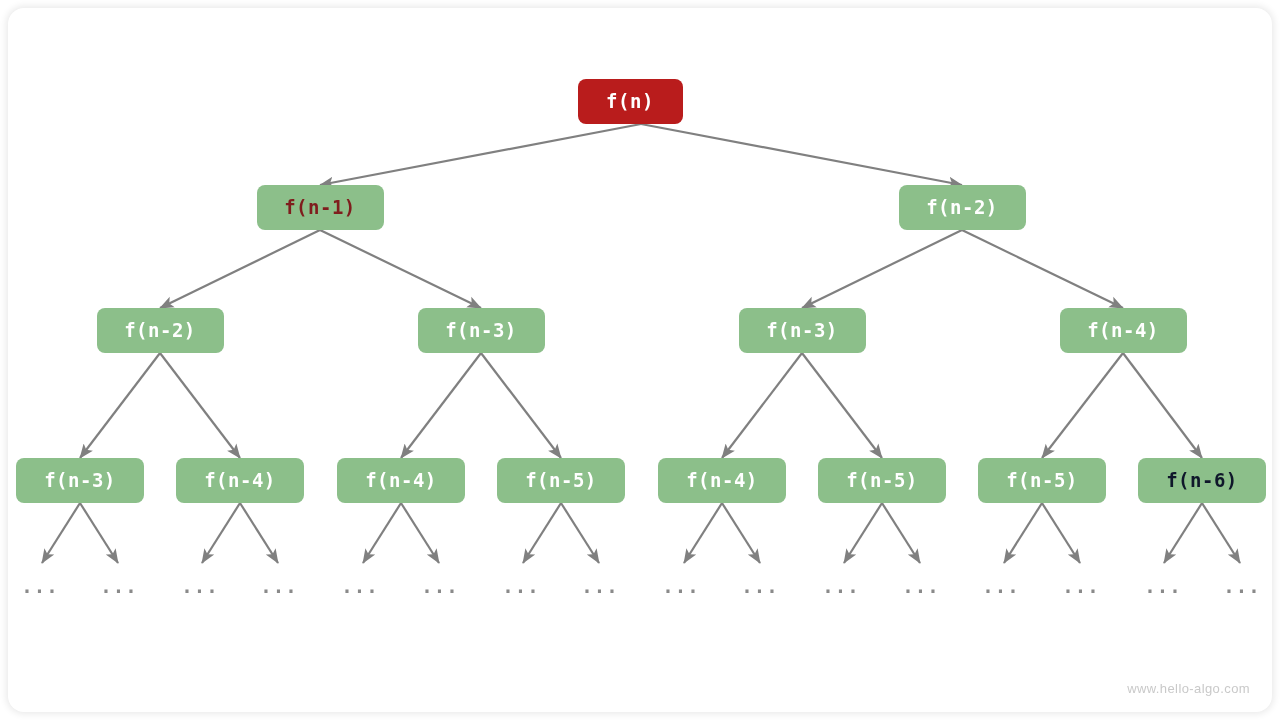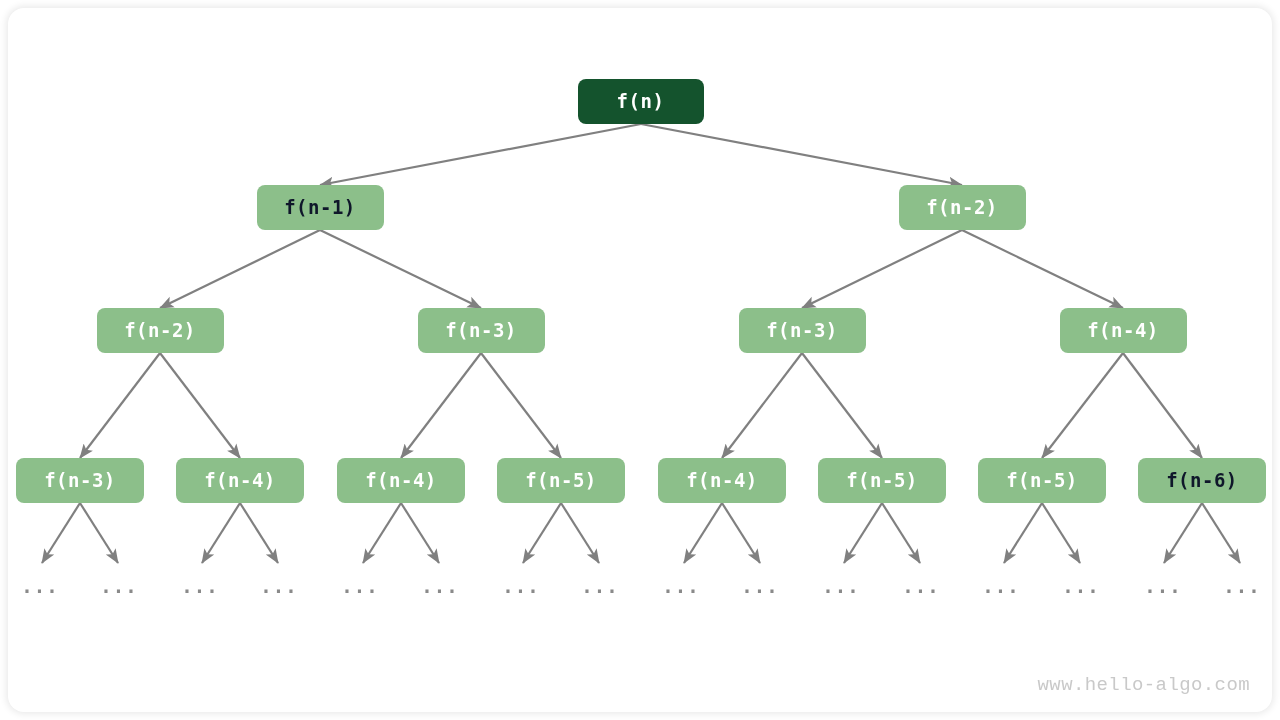--- a/index.html
+++ b/index.html
@@ -61,22 +61,22 @@
     letter-spacing: 1px;
     text-align: center;
     transform: translate(-50%, -50%);
     white-space: nowrap;
   }
   #watermark {
     position: absolute;
     right: 30px;
     bottom: 24px;
     color: #c9c9c9;
-    font-family: Liberation Mono, monospace;
-    font-size: 19px;
+    font-family: Liberation Sans, sans-serif;
+    font-size: 13px;
     letter-spacing: 0.4px;
     white-space: nowrap;
   }
 </style>
 </head>
 <body>
 
 <div id="canvas">
 
   <div id="card"></div>
@@ -115,22 +115,22 @@
         <line x1="882" y1="503" x2="844" y2="563" stroke="#808080" stroke-width="2.2" marker-end="url(#arrowhead)"></line>
         <line x1="882" y1="503" x2="920" y2="563" stroke="#808080" stroke-width="2.2" marker-end="url(#arrowhead)"></line>
         <line x1="1042" y1="503" x2="1004" y2="563" stroke="#808080" stroke-width="2.2" marker-end="url(#arrowhead)"></line>
         <line x1="1042" y1="503" x2="1080" y2="563" stroke="#808080" stroke-width="2.2" marker-end="url(#arrowhead)"></line>
         <line x1="1202" y1="503" x2="1164" y2="563" stroke="#808080" stroke-width="2.2" marker-end="url(#arrowhead)"></line>
         <line x1="1202" y1="503" x2="1240" y2="563" stroke="#808080" stroke-width="2.2" marker-end="url(#arrowhead)"></line>
       </g>
   </svg>
 
   <div id="nodes-layer">
-      <div class="node" style="left: 577.5px; top: 78.5px; width: 126px; height: 45px; background: #14532d; color: rgb(255, 255, 255);">f(n)</div>
-      <div class="node" style="left: 256.5px; top: 184.5px; width: 127px; height: 45px; background: rgb(140, 191, 138); color: #0f172a;">f(n-1)</div>
+      <div class="node" style="left: 577.5px; top: 78.5px; width: 105px; height: 45px; background: #b91c1c; color: rgb(255, 255, 255);">f(n)</div>
+      <div class="node" style="left: 256.5px; top: 184.5px; width: 127px; height: 45px; background: rgb(140, 191, 138); color: #7f1d1d;">f(n-1)</div>
       <div class="node" style="left: 898.5px; top: 184.5px; width: 127px; height: 45px; background: rgb(140, 191, 138); color: rgb(255, 255, 255);">f(n-2)</div>
       <div class="node" style="left: 96.5px; top: 307.5px; width: 127px; height: 45px; background: rgb(140, 191, 138); color: rgb(255, 255, 255);">f(n-2)</div>
       <div class="node" style="left: 417.5px; top: 307.5px; width: 127px; height: 45px; background: rgb(140, 191, 138); color: rgb(255, 255, 255);">f(n-3)</div>
       <div class="node" style="left: 738.5px; top: 307.5px; width: 127px; height: 45px; background: rgb(140, 191, 138); color: rgb(255, 255, 255);">f(n-3)</div>
       <div class="node" style="left: 1059.5px; top: 307.5px; width: 127px; height: 45px; background: rgb(140, 191, 138); color: rgb(255, 255, 255);">f(n-4)</div>
       <div class="node" style="left: 16px; top: 457.5px; width: 128px; height: 45px; background: rgb(140, 191, 138); color: rgb(255, 255, 255);">f(n-3)</div>
       <div class="node" style="left: 176px; top: 457.5px; width: 128px; height: 45px; background: rgb(140, 191, 138); color: rgb(255, 255, 255);">f(n-4)</div>
       <div class="node" style="left: 337px; top: 457.5px; width: 128px; height: 45px; background: rgb(140, 191, 138); color: rgb(255, 255, 255);">f(n-4)</div>
       <div class="node" style="left: 497px; top: 457.5px; width: 128px; height: 45px; background: rgb(140, 191, 138); color: rgb(255, 255, 255);">f(n-5)</div>
       <div class="node" style="left: 658px; top: 457.5px; width: 128px; height: 45px; background: rgb(140, 191, 138); color: rgb(255, 255, 255);">f(n-4)</div>

